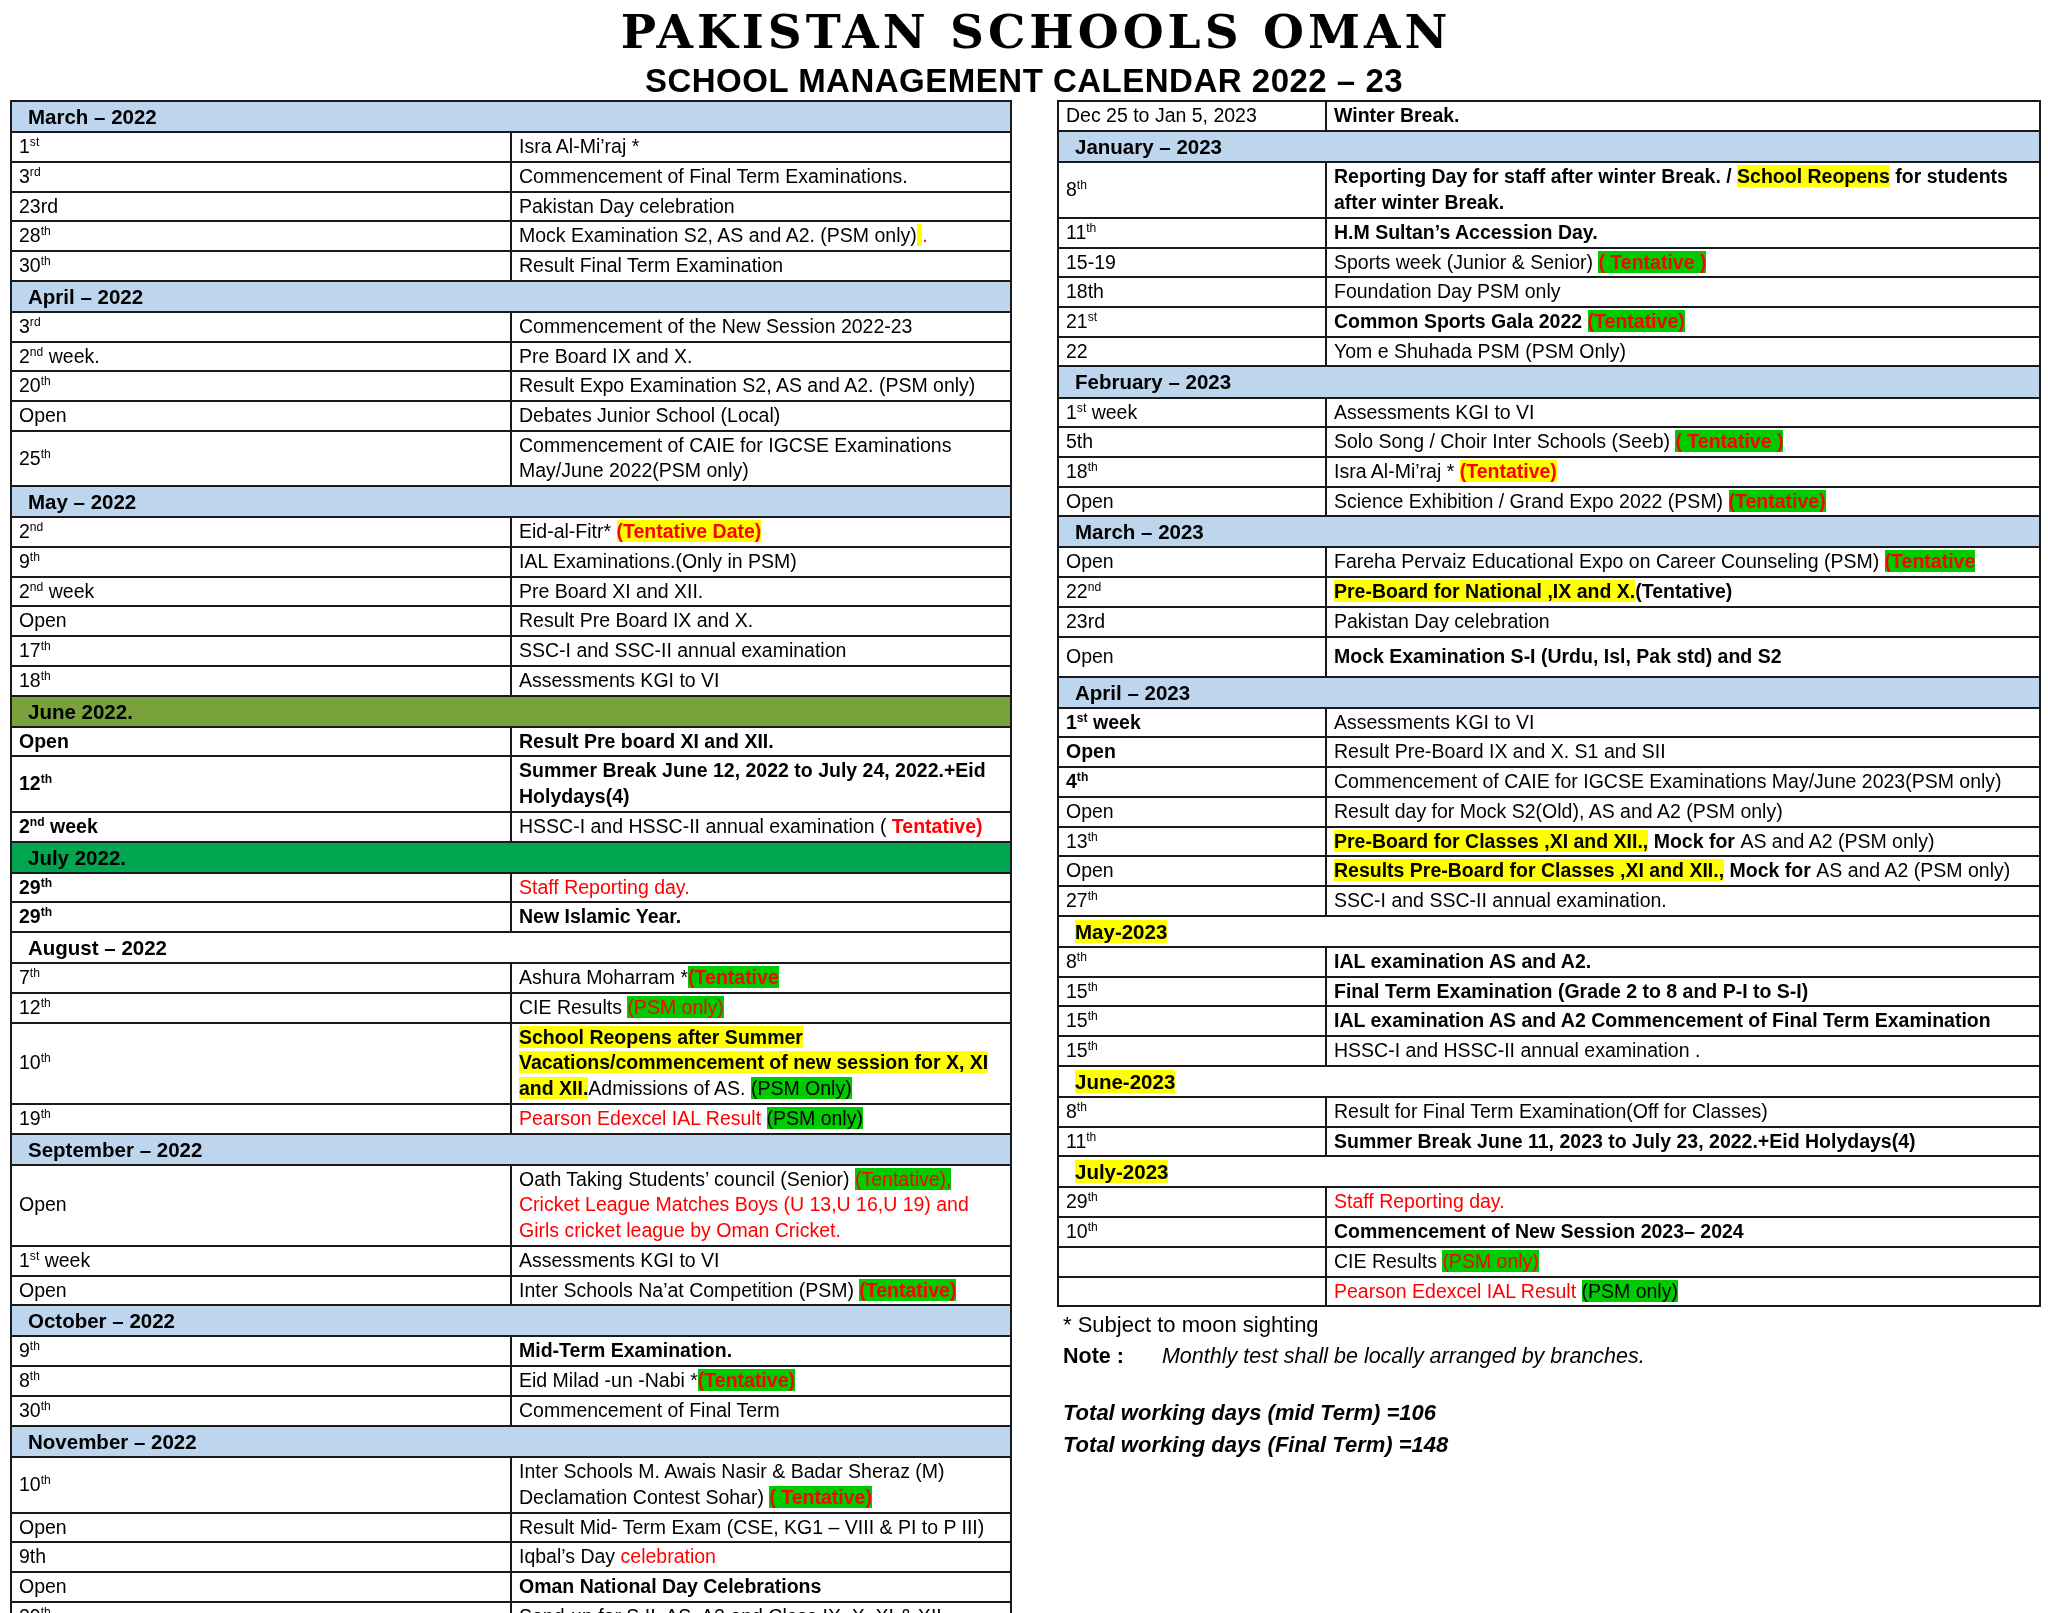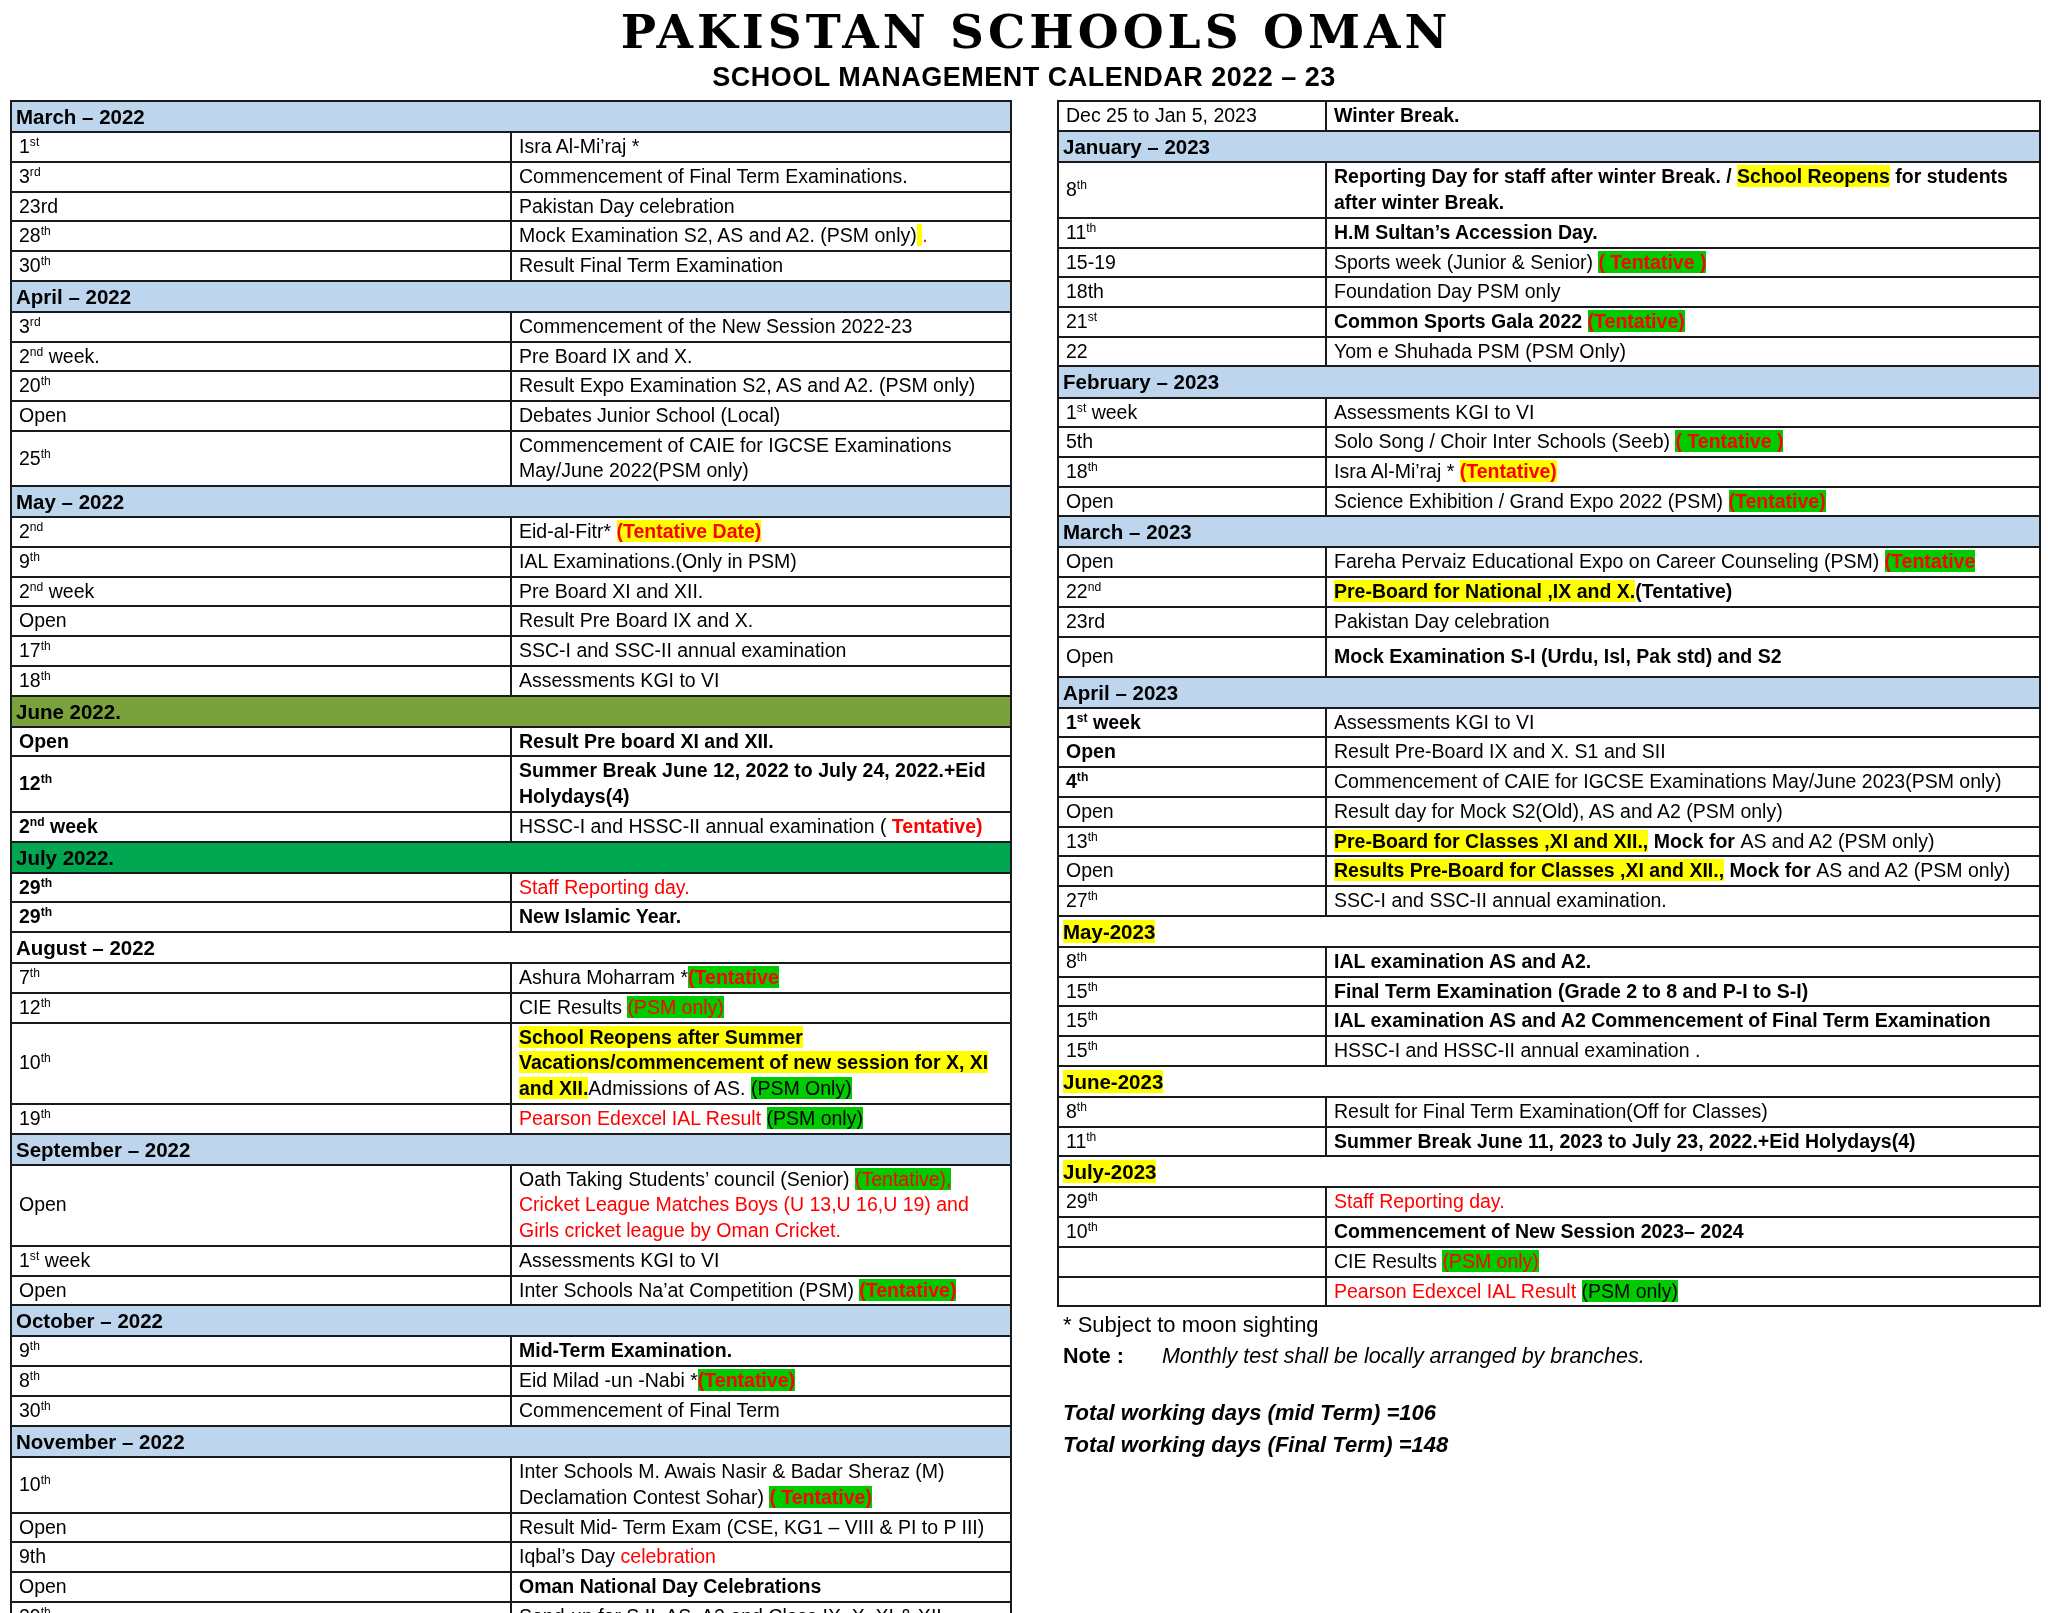--- a/index.html
+++ b/index.html
@@ -7,32 +7,32 @@
     width:2048px;height:1613px;background:#ffffff;color:#000;
     font-family:"Liberation Sans",sans-serif;position:relative;overflow:hidden;
   }
   .title{
     position:absolute;top:4px;left:12px;width:100%;text-align:center;
     font-family:"DejaVu Serif",serif;font-weight:bold;font-size:47px;
     letter-spacing:4px;
   }
   .subtitle{
     position:absolute;top:62px;left:0;width:100%;text-align:center;
-    font-weight:bold;font-size:27px;letter-spacing:0.5px;
+    font-weight:bold;font-size:33px;letter-spacing:0.5px;
   }
   #col-left{position:absolute;left:10px;top:100px;width:1002px;}
   #col-right{position:absolute;left:1057px;top:100px;width:984px;}
   table{border-collapse:collapse;width:100%;table-layout:fixed;}
   td{
     border:2px solid #1a1a1a;padding:1px 7px;font-size:19.5px;
     line-height:1.32;vertical-align:middle;overflow:hidden;
   }
   tr{height:29px;}
   td.dc{width:252px;}
-  td.hdr{font-weight:bold;font-size:20.5px;padding-left:4px;}
+  td.hdr{font-weight:bold;font-size:20.5px;padding-left:16px;}
   .hdr-blue{background:#BDD6EE;}
   .hdr-olive{background:#7AA23C;}
   .hdr-green{background:#00A650;}
   .hdr-white{background:#ffffff;}
   .hdr-yellowText{background:#ffffff;}
   .b{font-weight:bold;}
   .r{color:#FF0000;}
   .i{font-style:italic;}
   .hy{background:#FFFF00;}
   .hg{background:#00CB00;}

